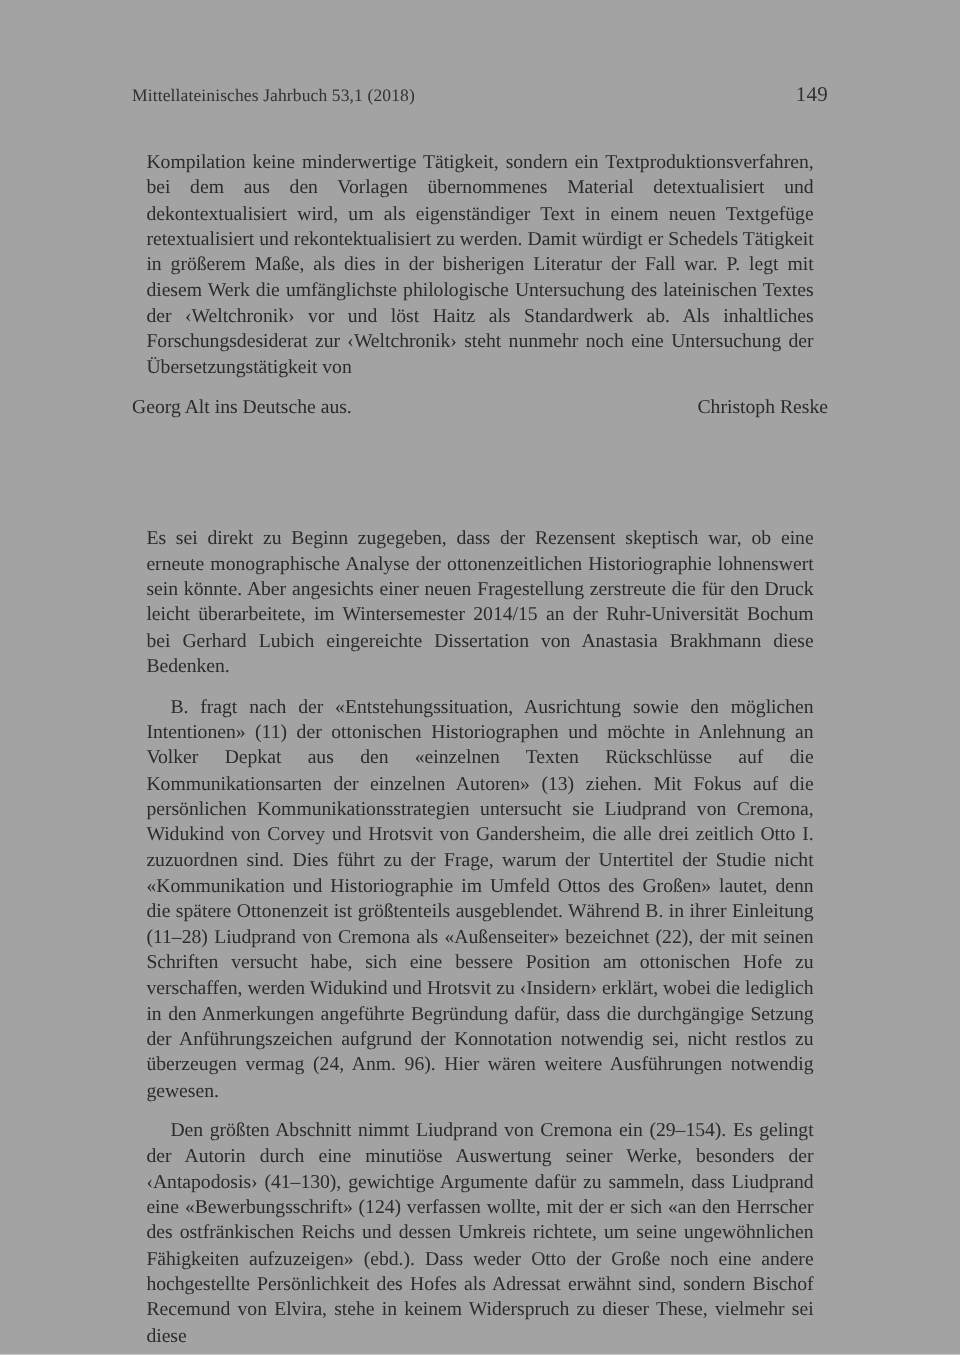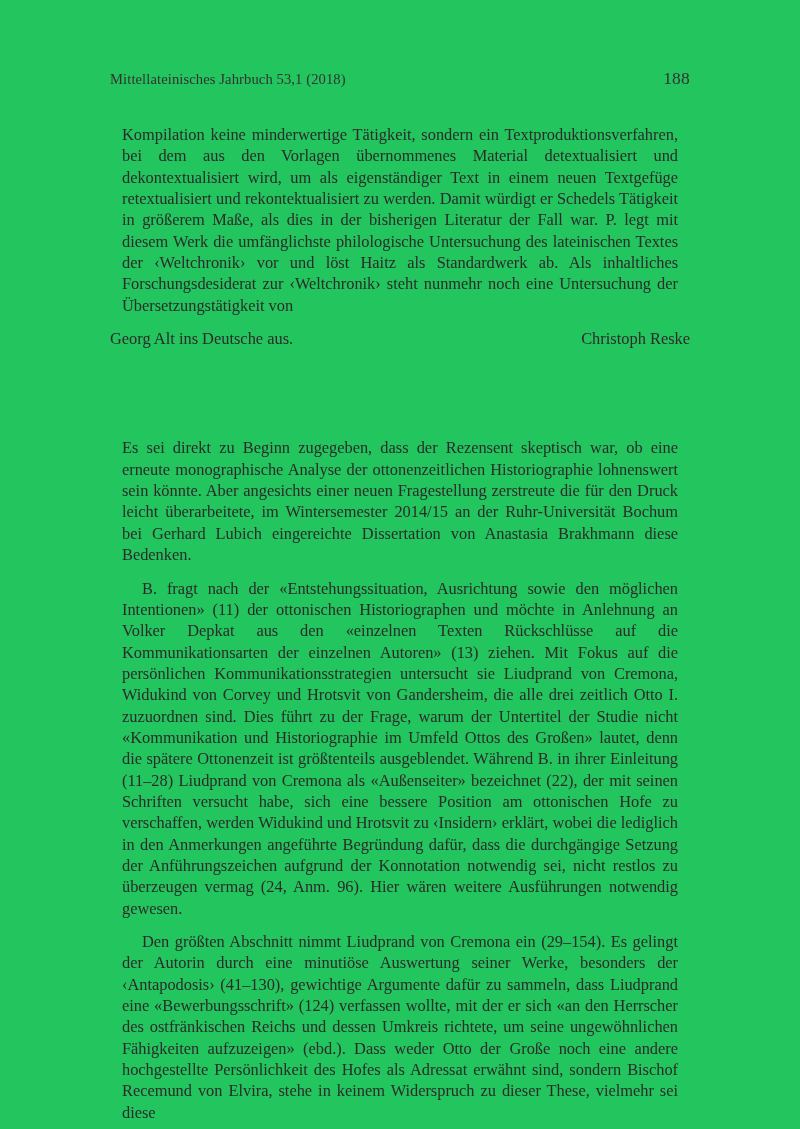--- a/index.html
+++ b/index.html
@@ -11,21 +11,21 @@
     width: 800px;
     height: 1129px;
     font-family: "Liberation Serif", "DejaVu Serif", serif;
     color: #2b2b2b;
     overflow: hidden;
   }
   .page {
     position: relative;
     width: 800px;
     height: 1129px;
-    background: #22c55e;
+    background: #a3a3a3;
     box-sizing: border-box;
   }
   
   .running-head {
     position: absolute;
     left: 110px;
     top: 68px;
     width: 580px;
     display: flex;
     align-items: baseline;
@@ -83,21 +83,21 @@
   .spacer-before-citation { height: 40px; }
   .spacer-after-citation  { height: 36px; }
 </style>
 </head>
 <body>
 
 <div class="page">
 
   <div class="running-head">
     <span class="running-head-title">Mittellateinisches Jahrbuch 53,1 (2018)</span>
-    <span class="running-head-folio">188</span>
+    <span class="running-head-folio">149</span>
   </div>
 
   <div class="body-block">
 
     <p class="para">Kompilation keine minderwertige Tätigkeit, sondern ein Textproduktionsverfahren, bei dem aus den Vorlagen übernommenes Material detextualisiert und dekontextualisiert wird, um als eigenständiger Text in einem neuen Textgefüge retextualisiert und rekontektualisiert zu werden. Damit würdigt er Schedels Tätigkeit in größerem Maße, als dies in der bisherigen Literatur der Fall war. P. legt mit diesem Werk die umfänglichste philologische Untersuchung des lateinischen Textes der ‹Weltchronik› vor und löst Haitz als Standardwerk ab. Als inhaltliches Forschungsdesiderat zur ‹Weltchronik› steht nunmehr noch eine Untersuchung der Übersetzungstätigkeit von</p>
 
     <div class="closing-row">
       <span>Georg Alt ins Deutsche aus.</span>
       <span>Christoph Reske</span>
     </div>

